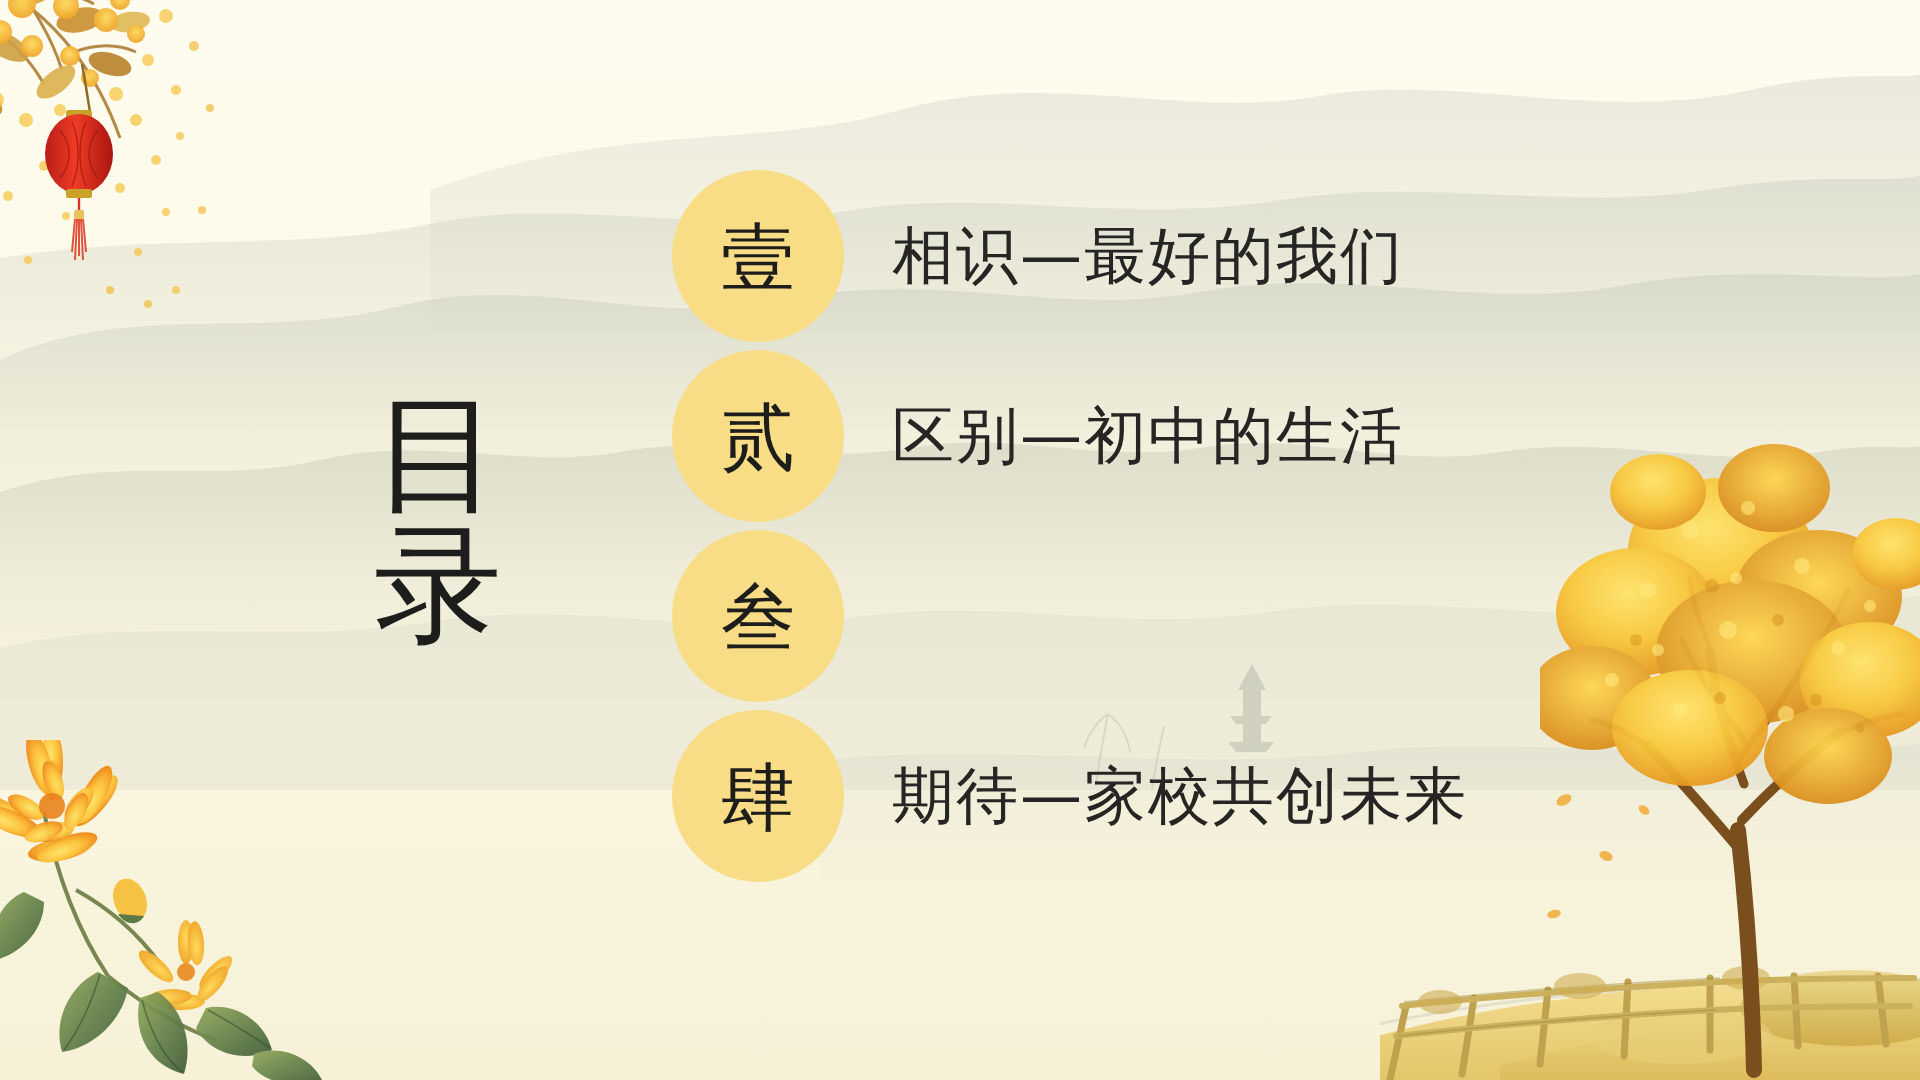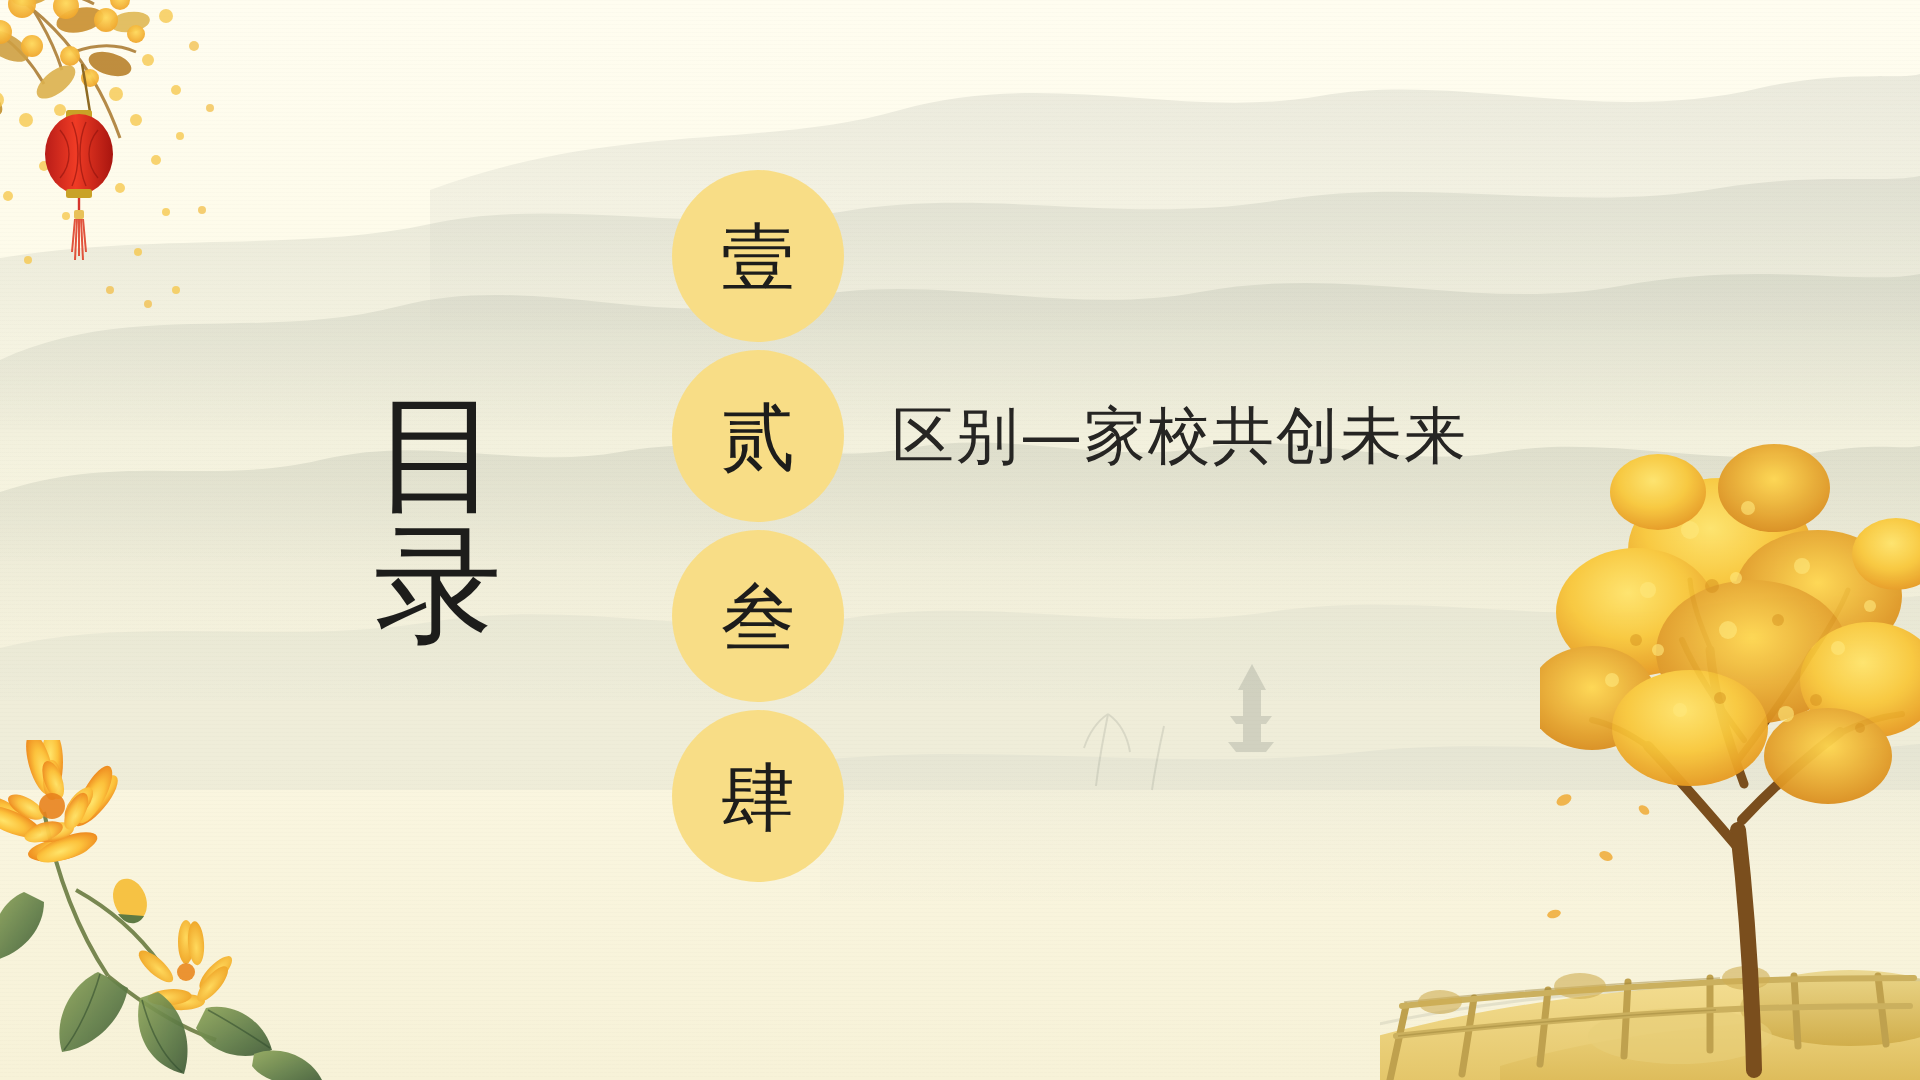--- a/index.html
+++ b/index.html
@@ -475,36 +475,38 @@
     <span class="title-char" id="tc1">目</span>
     <span class="title-char" id="tc2">录</span>
   </div>
 
   <div class="toc">
 
     <div class="toc-row">
       <div class="circle">
         <span class="circle-num">壹</span>
       </div>
+      <span class="row-label">相识—最好的我们</span>
     </div>
 
     <div class="toc-row">
       <div class="circle">
         <span class="circle-num">贰</span>
       </div>
-      <span class="row-label">区别—家校共创未来</span>
+      <span class="row-label">区别—初中的生活</span>
     </div>
 
     <div class="toc-row">
       <div class="circle">
         <span class="circle-num">叁</span>
       </div>
     </div>
 
     <div class="toc-row">
       <div class="circle">
         <span class="circle-num">肆</span>
       </div>
+      <span class="row-label">期待—家校共创未来</span>
     </div>
 
   </div>
 
 </div>
 
 </body></html>

